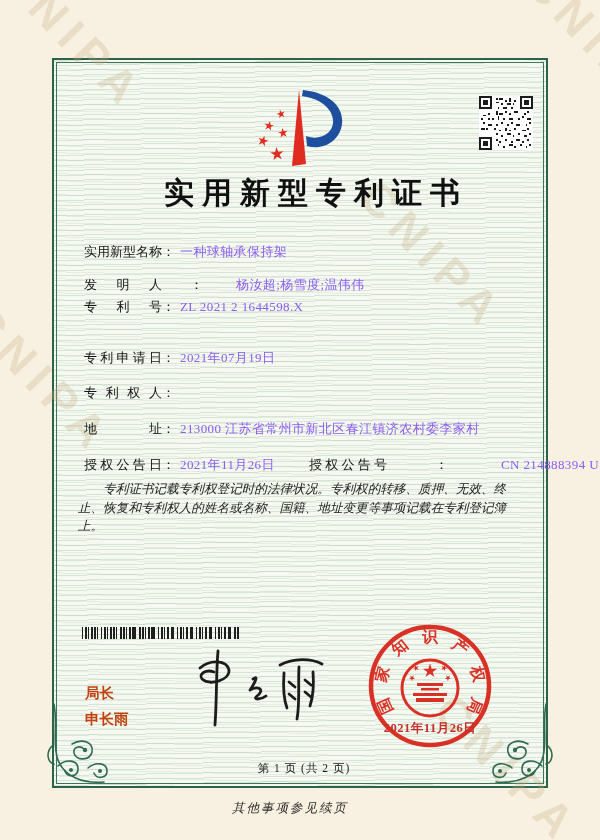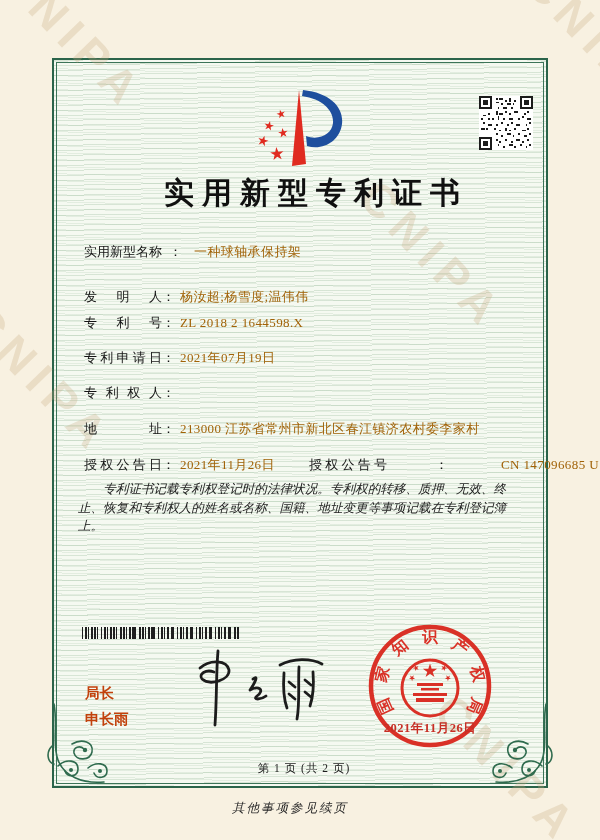--- a/index.html
+++ b/index.html
@@ -37,21 +37,21 @@
     position:absolute; left:16px; top:173px; width:600px; text-align:center;
     font-size:30px; font-weight:bold; letter-spacing:8px; color:#101010;
   }
 
   .row { position:absolute; left:84px; display:flex; align-items:baseline; white-space:nowrap; }
   .flabel {
     display:inline-block; width:78px; font-size:13px; color:#141414;
     text-align:justify; text-align-last:justify;
   }
   .fcolon { font-size:13px; margin-right:5px; color:#141414; }
-  .fvalue { font-size:13px; color:#a16207; letter-spacing:0.4px; }
+  .fvalue { font-size:13px; color:#8b5cf6; letter-spacing:0.4px; }
   .pair2 { margin-left:34px; display:flex; align-items:baseline;gap:48px; }
 
   .body-text {
     position:absolute; left:78px; top:480px; width:448px;
     font-size:12.6px; line-height:18.6px; color:#222;
     font-style:italic;
   }
   .body-text p { text-indent:2em; }
 
   .barcode {
@@ -219,34 +219,34 @@
           <rect x="16" y="26" width="2" height="1"></rect>
           <rect x="19" y="27" width="1" height="1"></rect>
           <rect x="22" y="26" width="1" height="1"></rect>
           <rect x="25" y="27" width="1" height="1"></rect>
           <rect x="27" y="26" width="1" height="1"></rect>
       </g>
     </svg>
 
     <div class="title">实用新型专利证书</div>
 
-    <div class="row" style="top:243px;gap:7px;">
+    <div class="row" style="top:243px;">
       <span class="flabel">实用新型名称</span>
         <span class="fcolon">：</span>
         <span class="fvalue">一种球轴承保持架</span>
     </div>
-    <div class="row" style="top:288px;">
+    <div class="row" style="top:276px;gap:28px;">
       <span class="flabel">发明人</span>
         <span class="fcolon">：</span>
         <span class="fvalue">杨汝超;杨雪度;温伟伟</span>
     </div>
-    <div class="row" style="top:314px;justify-content:space-between;">
+    <div class="row" style="top:298px;justify-content:space-between;">
       <span class="flabel">专利号</span>
         <span class="fcolon">：</span>
-        <span class="fvalue">ZL 2018 2 1644598.X</span>
+        <span class="fvalue">ZL 2021 2 1644598.X</span>
     </div>
     <div class="row" style="top:349px;">
       <span class="flabel">专利申请日</span>
         <span class="fcolon">：</span>
         <span class="fvalue">2021年07月19日</span>
     </div>
     <div class="row" style="top:384px;">
       <span class="flabel">专利权人</span>
         <span class="fcolon">：</span>
     </div>
@@ -255,21 +255,21 @@
         <span class="fcolon">：</span>
         <span class="fvalue">213000  江苏省常州市新北区春江镇济农村委李家村</span>
     </div>
     <div class="row" style="top:456px;">
       <span class="flabel">授权公告日</span>
         <span class="fcolon">：</span>
         <span class="fvalue">2021年11月26日</span>
       <span class="pair2">
         <span class="flabel">授权公告号</span>
           <span class="fcolon">：</span>
-          <span class="fvalue">CN 147096685 U</span>
+          <span class="fvalue">CN 214888394 U</span>
       </span>
     </div>
 
     <div class="body-text">
       <p>专利证书记载专利权登记时的法律状况。专利权的转移、质押、无效、终止、恢复和专利权人的姓名或名称、国籍、地址变更等事项记载在专利登记簿上。</p>
     </div>
 
     <div class="barcode"></div>
 
     <div class="sig-block">

